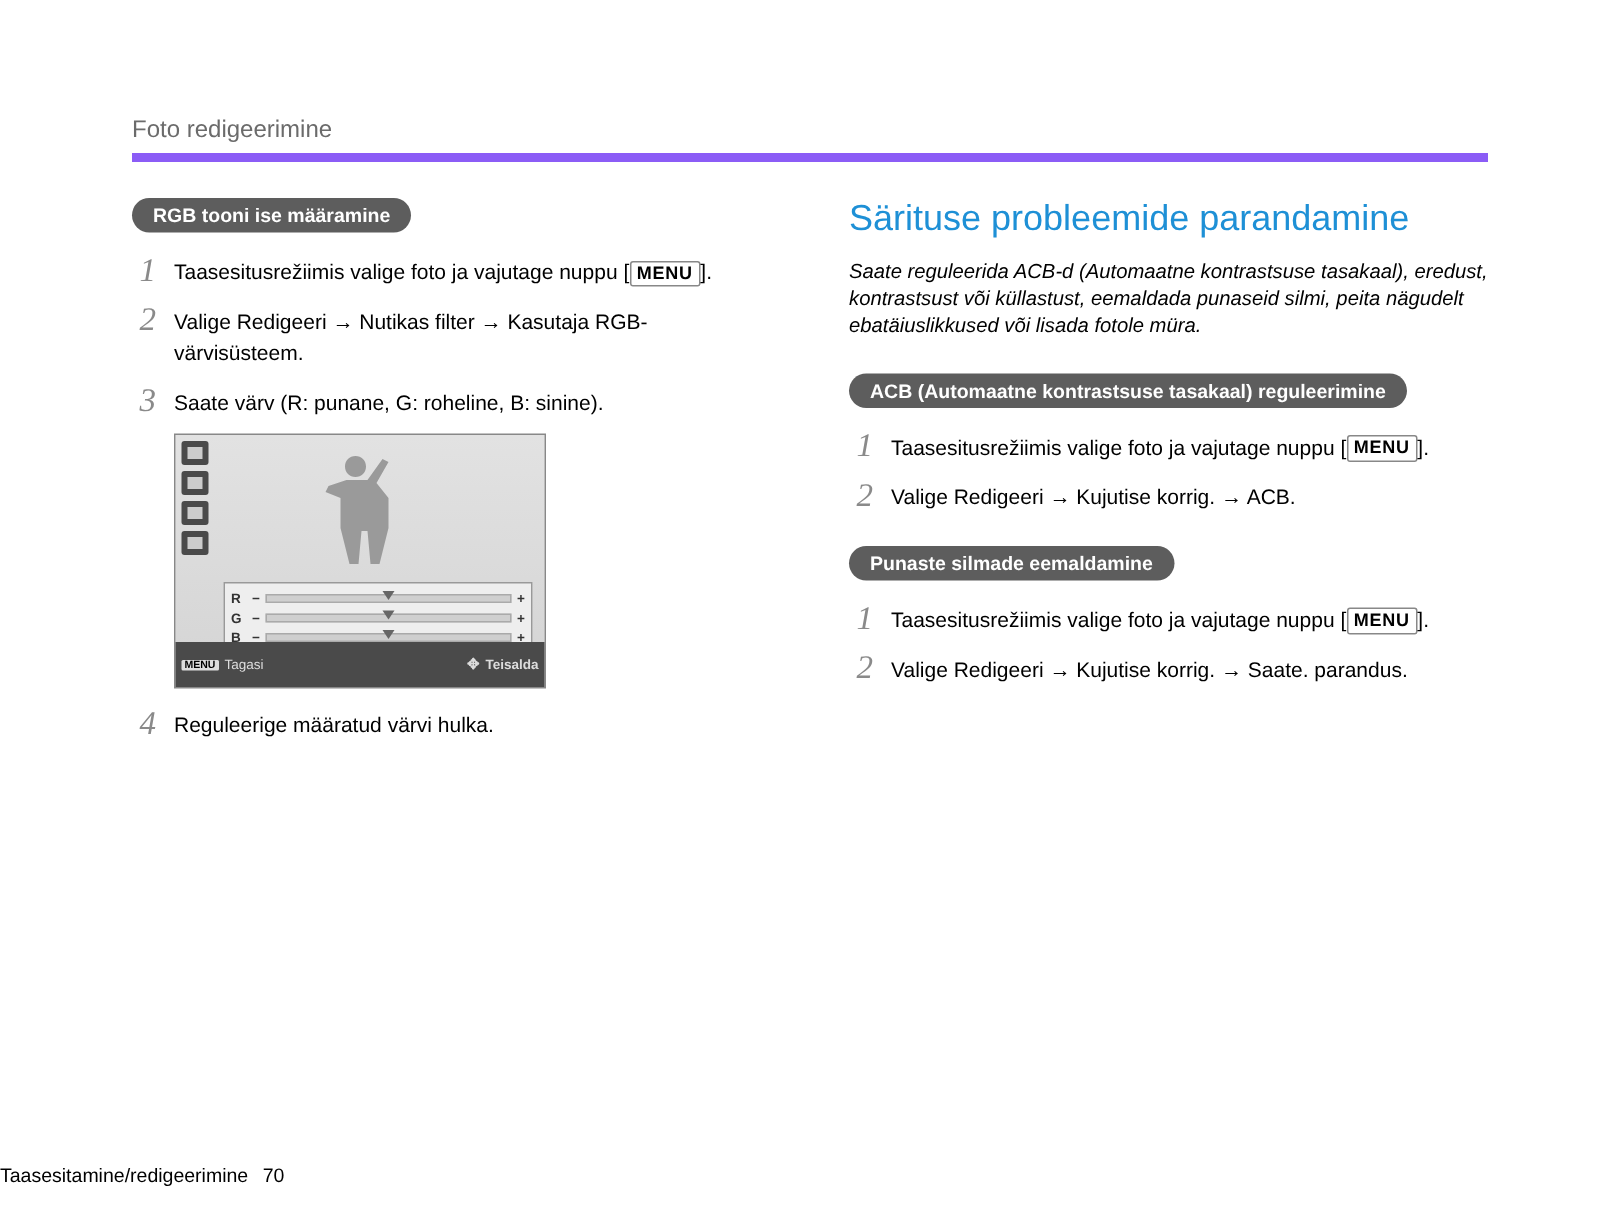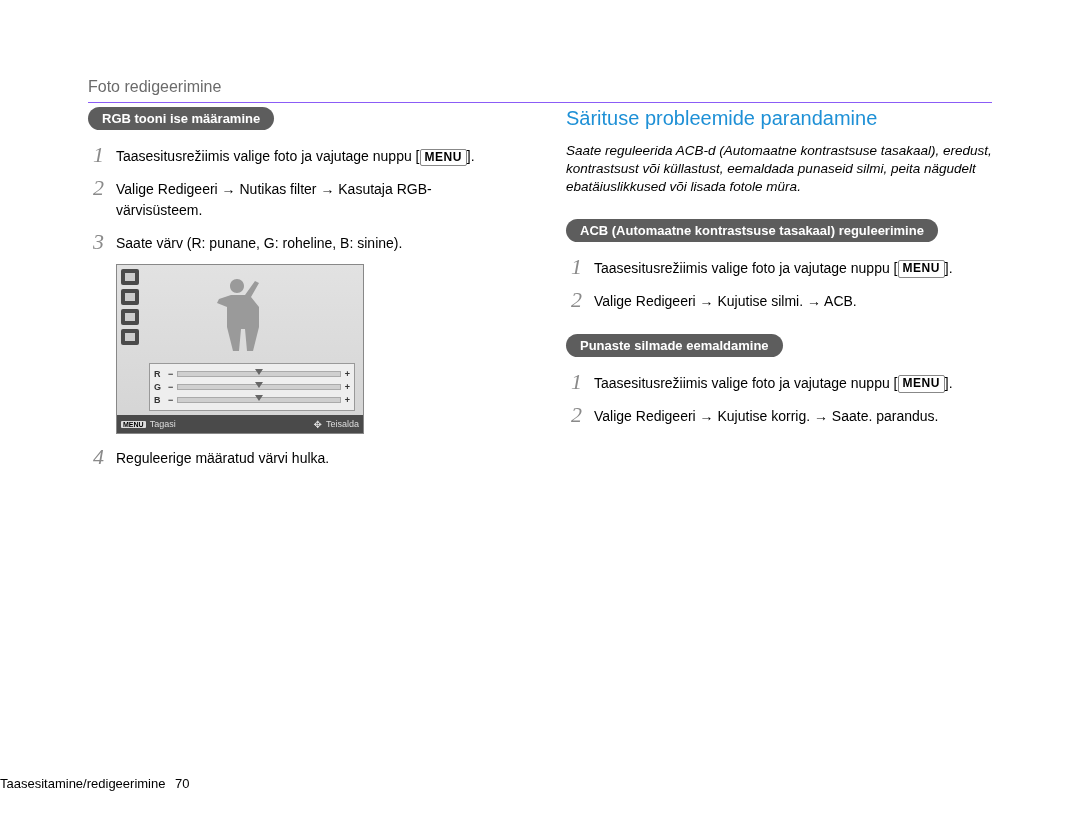--- a/index.html
+++ b/index.html
@@ -12,23 +12,23 @@
     font-size: 14px;
     position: relative;
   }
   .page {
     padding: 78px 88px 0 88px;
   }
   .page-title {
     font-size: 16px;
     color: #6b6b6b;
     font-weight: normal;
-    border-bottom: 1px solid #8b5cf6;
+    border-bottom: 6px solid #8b5cf6;
     padding-bottom: 6px;
-    margin-bottom: 4px;
+    margin-bottom: 24px;
   }
   .two-col {
     display: flex;
     gap: 52px;
   }
   .col {
     flex: 1;
     min-width: 0;
   }
   .pill {
@@ -36,21 +36,21 @@
     background: #5d5d5d;
     color: #fff;
     font-size: 13px;
     font-weight: bold;
     border-radius: 12px;
     padding: 4px 14px;
     margin-bottom: 14px;
   }
   .section-title {
     color: #1e90d6;
-    font-size: 20px;
+    font-size: 24px;
     font-weight: normal;
     margin-bottom: 12px;
   }
   .intro {
     font-size: 13.5px;
     line-height: 1.35;
     margin-bottom: 22px;
     font-style: italic;
   }
   .step {
@@ -137,31 +137,31 @@
   .slider-row .label { width:10px; }
   .slider-row .track {
     flex:1; height:6px; background:#cfcfcf; border:1px solid #aaa; position:relative;
   }
   .slider-row .track::after{
     content:""; position:absolute; left:50%; top:-3px; transform:translateX(-50%);
     width:0; height:0; border-left:4px solid transparent; border-right:4px solid transparent;
     border-top:6px solid #666;
   }
   .cam-footer {
-    position:absolute; left:0; right:0; bottom:0; height:18px;
+    position:absolute; left:0; right:0; bottom:0; height:30px;
     background:#4a4a4a; color:#ddd;
     display:flex; align-items:center; font-size:9px;
   }
   .cam-footer .mbtn{
     background:#ddd; color:#000; font-weight:900; font-size:7px;
     padding:0 2px; margin:0 4px; border-radius:1px;
   }
   .cam-footer .mid-icon{
     margin-left:auto; margin-right:4px;
-    display:inline-flex; align-items:center; gap:4px;
+    display:inline-flex; align-items:center; gap:4px;font-weight:bold;
   }
   .cam-footer .mid-icon::before{
     content:"✥"; font-size:10px; color:#ddd;
   }
 
   .footer {
     position:absolute;
     bottom:24px;
     left:0; right:0;
     font-size:13px;
@@ -263,21 +263,21 @@
         <div class="step-num">1</div>
         <div class="step-body">
           <span>Taasesitusrežiimis valige foto ja vajutage nuppu</span>
           [<span><span class="menu-btn">MENU</span></span>]<span>.</span>
         </div>
       </div>
 
       <div class="step" style="margin-bottom:22px;">
         <div class="step-num">2</div>
         <div class="step-body">
-          <span>Valige </span><span class="bold">Redigeeri → Kujutise silmi. → ACB</span><span>.</span>
+          <span>Valige </span><span class="bold">Redigeeri → Kujutise korrig. → ACB</span><span>.</span>
         </div>
       </div>
 
       <div class="pill">Punaste silmade eemaldamine</div>
 
       <div class="step">
         <div class="step-num">1</div>
         <div class="step-body">
           <span>Taasesitusrežiimis valige foto ja vajutage nuppu</span>
           [<span><span class="menu-btn">MENU</span></span>]<span>.</span>

